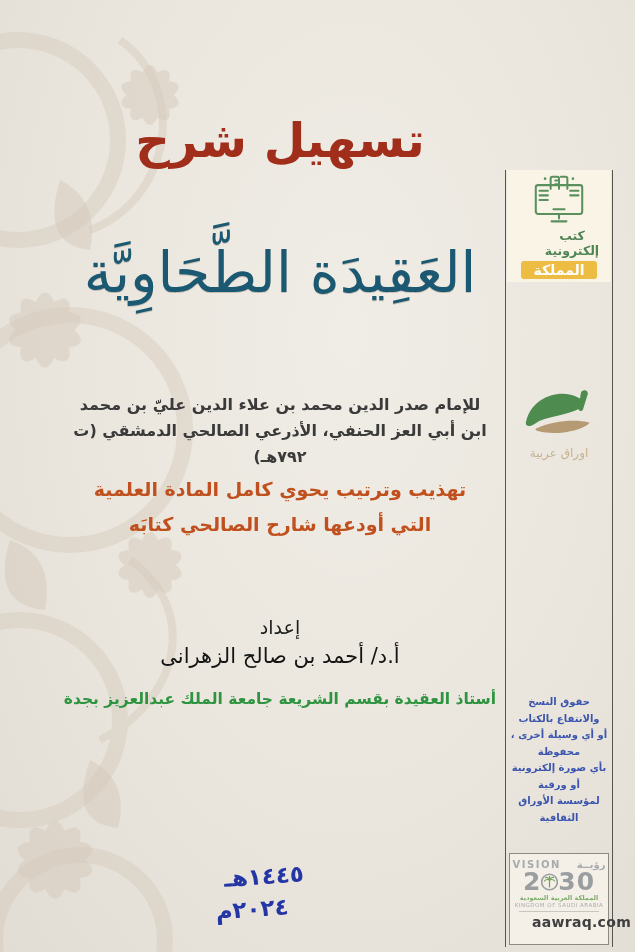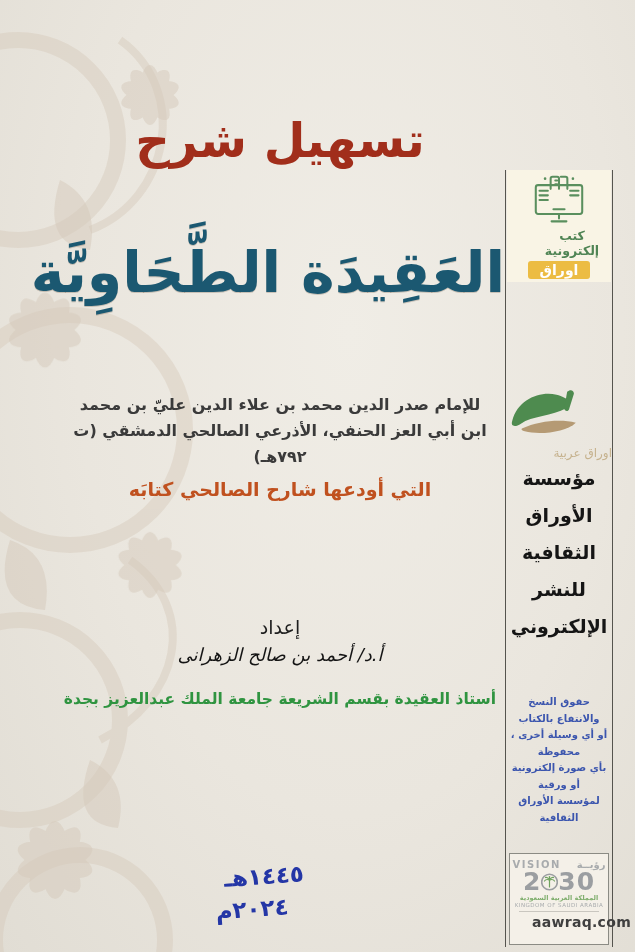--- a/index.html
+++ b/index.html
@@ -12,33 +12,33 @@
   .ornament { position:absolute; left:0; top:0; pointer-events:none; }
 
   
   .content { position:absolute; left:55px; top:0; width:450px; text-align:center; }
   .series-title {
     position:absolute; top:112px; width:100%;
     font-size:48px; font-weight:600; color:#a12e1b; letter-spacing:1px;
   }
   .main-title {
     position:absolute; top:228px; width:100%;
-    font-size:57px; font-weight:bold; color:#1b5871; line-height:1.55;
+    font-size:57px; font-weight:normal; color:#1b5871; line-height:1.55;
     white-space:nowrap; text-shadow:0 1px 0 rgba(90,70,50,.25);
   }
   .author-block {
     position:absolute; top:392px; width:100%;
     font-size:16px; font-weight:600; color:#3a3a3a; line-height:26px;
   }
   .subtitle-block {
     position:absolute; top:472px; width:100%;
     font-size:19px; font-weight:bold; color:#c0511f; line-height:35px;
   }
   .prep-label { position:absolute; top:616px; width:100%; font-size:19px; color:#1e1e1e; }
-  .prep-name  { position:absolute; top:644px; width:100%; font-size:18px; color:#141414;font-style:italic; }
+  .prep-name  { position:absolute; top:644px; width:100%; font-size:21px; color:#141414; }
   .prep-title { position:absolute; top:690px; width:100%; font-size:15.5px; font-weight:600; color:#2f9440; }
 
   .dates {
     position:absolute; left:185px; top:860px; width:160px; text-align:center;
     color:#2436a6; font-size:23px; font-weight:600; transform:rotate(-4deg); line-height:32px;
   }
   .dates .g-year { transform:translateX(-14px); }
 
   
   .sidebar {
@@ -47,21 +47,21 @@
   }
   .badge {
     position:absolute; top:0; left:1px; right:1px; height:112px;
     background:#f9f4e5; text-align:center; padding-top:4px;
   }
   .badge-caption { font-size:12.5px; font-weight:bold; color:#4f8454; margin-top:-2px;margin-left:26px; }
   .badge-pill {
     display:inline-block; margin-top:3px; padding:1px 12px;
     background:#ecbc43; color:#fff; font-size:14px; font-weight:bold; border-radius:3px;
   }
-  .logo-block { position:absolute; top:218px; width:100%; }
+  .logo-block { position:absolute; top:218px; width:100%; text-align:center; }
   .logo-label { font-size:12px; color:#c6b28e; margin-top:2px; }
   .publisher {
     position:absolute; top:290px; width:100%; text-align:center;
     font-size:19px; font-weight:bold; color:#151515; line-height:37px;
   }
   .copyright {
     position:absolute; top:524px; width:100%; text-align:center;
     font-size:10px; font-weight:bold; color:#3b55ae; line-height:16.5px;
   }
   .vision-box {
@@ -132,20 +132,21 @@
     <div class="series-title rtl">تسهيل شرح</div>
 
     <div class="main-title rtl">العَقِيدَة الطَّحَاوِيَّة</div>
 
     <div class="author-block rtl">
       <div>للإمام صدر الدين محمد بن علاء الدين عليّ بن محمد</div>
       <div>ابن أبي العز الحنفي، الأذرعي الصالحي الدمشقي (ت ٧٩٢هـ)</div>
     </div>
 
     <div class="subtitle-block rtl">
+      <div>تهذيب وترتيب يحوي كامل المادة العلمية</div>
       <div>التي أودعها شارح الصالحي كتابَه</div>
     </div>
 
     <div class="prep-label rtl">إعداد</div>
     <div class="prep-name rtl">أ.د/ أحمد بن صالح الزهرانى</div>
     <div class="prep-title rtl">أستاذ العقيدة بقسم الشريعة جامعة الملك عبدالعزيز  بجدة</div>
   </div>
 
   <div class="dates rtl">
     <div class="h-year">١٤٤٥هـ</div>
@@ -166,39 +167,32 @@
         <line x1="11" y1="18" x2="20" y2="18"></line>
         <line x1="11" y1="23" x2="20" y2="23"></line>
         <line x1="11" y1="28" x2="20" y2="28"></line>
         <line x1="44" y1="18" x2="53" y2="18"></line>
         <line x1="44" y1="23" x2="53" y2="23"></line>
         <line x1="26" y1="38" x2="38" y2="38"></line>
         <line x1="32" y1="43" x2="32" y2="48"></line>
         <path d="M24,51 h16"></path>
       </svg>
       <div class="badge-caption rtl">كتب إلكترونية</div>
-      <span class="badge-pill rtl">اوراق</span>
+      <span class="badge-pill rtl">المملكة</span>
     </div>
 
     <div class="logo-block">
       <svg width="78" height="52" viewBox="0 0 80 54" aria-hidden="true">
         <path d="M6,34 C12,12 34,3 52,7 C64,10 70,16 62,21 C48,29 26,29 15,37 C9,41 4,40 6,34 Z" fill="#4e8b4f"></path>
         <path d="M63,4 C66,1 70,2 70,6 L65,22 C64,25 60,24 60,21 Z" fill="#4e8b4f"></path>
         <path d="M16,42 C34,34 56,32 72,36 C62,46 34,49 19,45 C16,44 15,43 16,42 Z" fill="#b59a74"></path>
       </svg>
       <div class="logo-label rtl">اوراق عربية</div>
     </div>
 
-    <div class="publisher rtl">
-      <div>مؤسسة</div>
-      <div>الأوراق</div>
-      <div>الثقافية</div>
-      <div>للنشر</div>
-      <div>الإلكتروني</div>
-    </div>
 
     <div class="copyright rtl">
       <div>حقوق النسخ والانتفاع بالكتاب</div>
       <div>أو أي وسيلة أخرى ، محفوظة</div>
       <div>بأي صورة إلكترونية أو ورقية</div>
       <div>لمؤسسة الأوراق الثقافية</div>
     </div>
 
     <div class="vision-box">
       <div class="vision-row">

